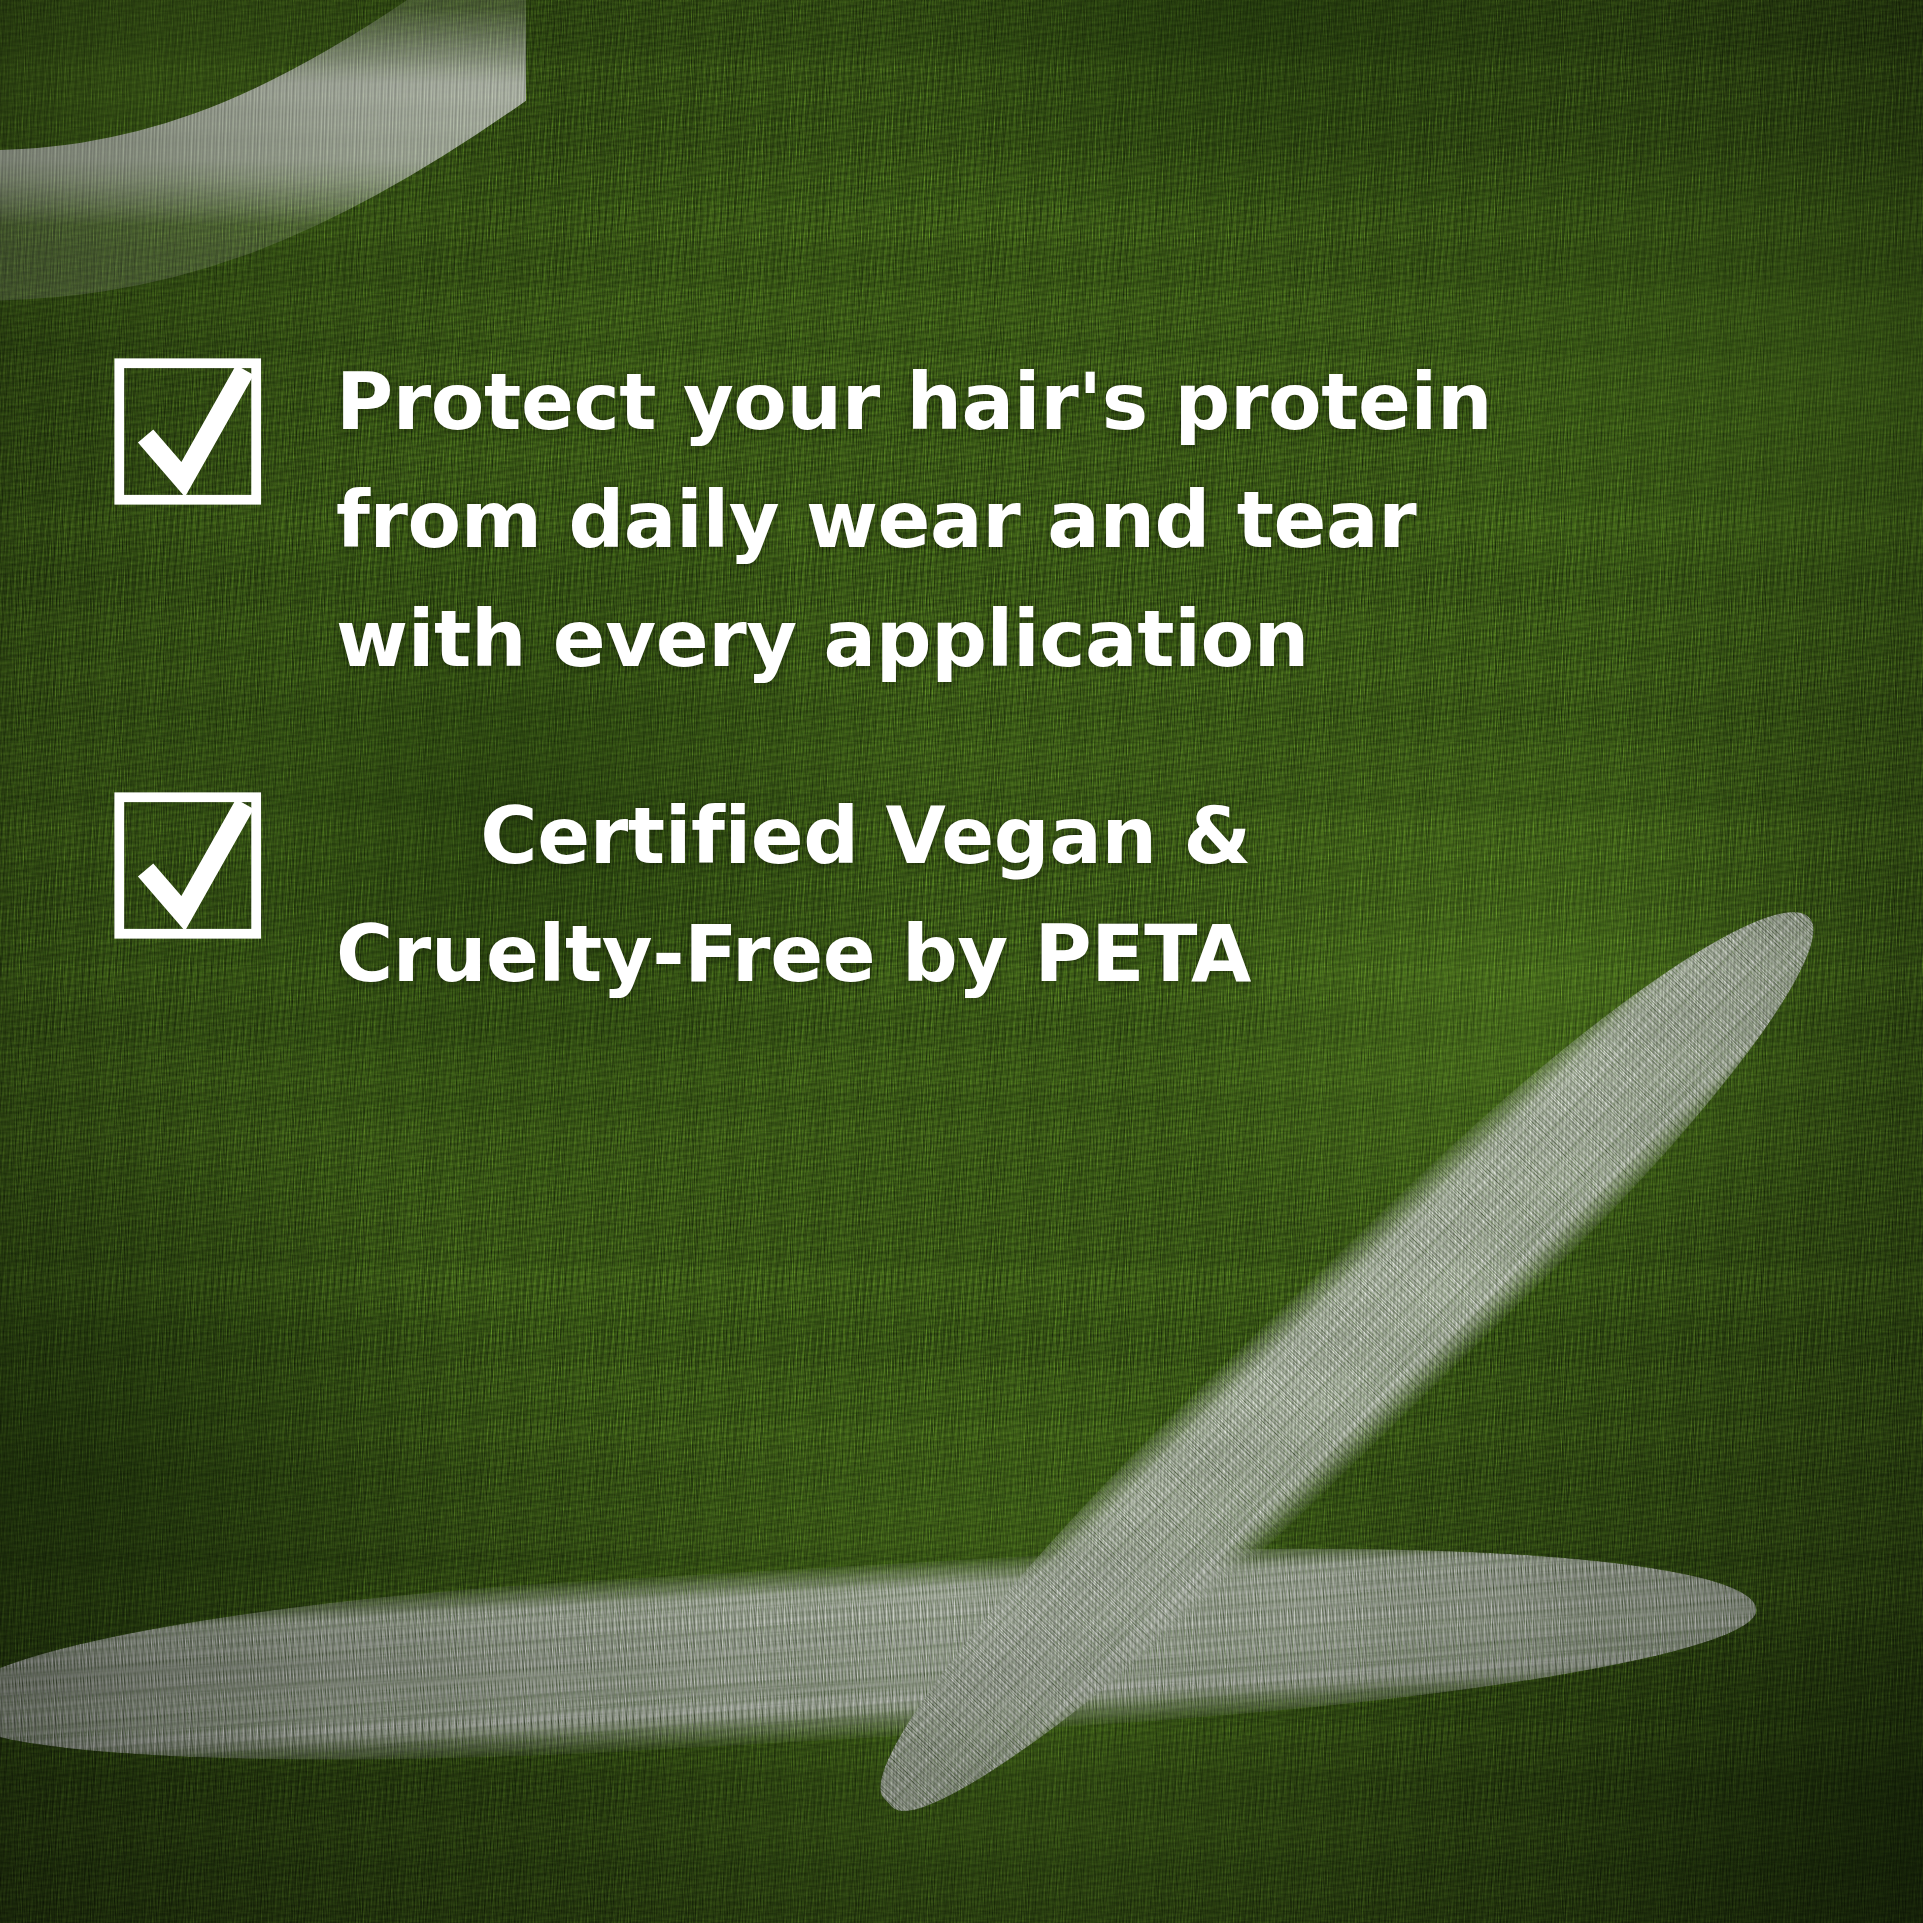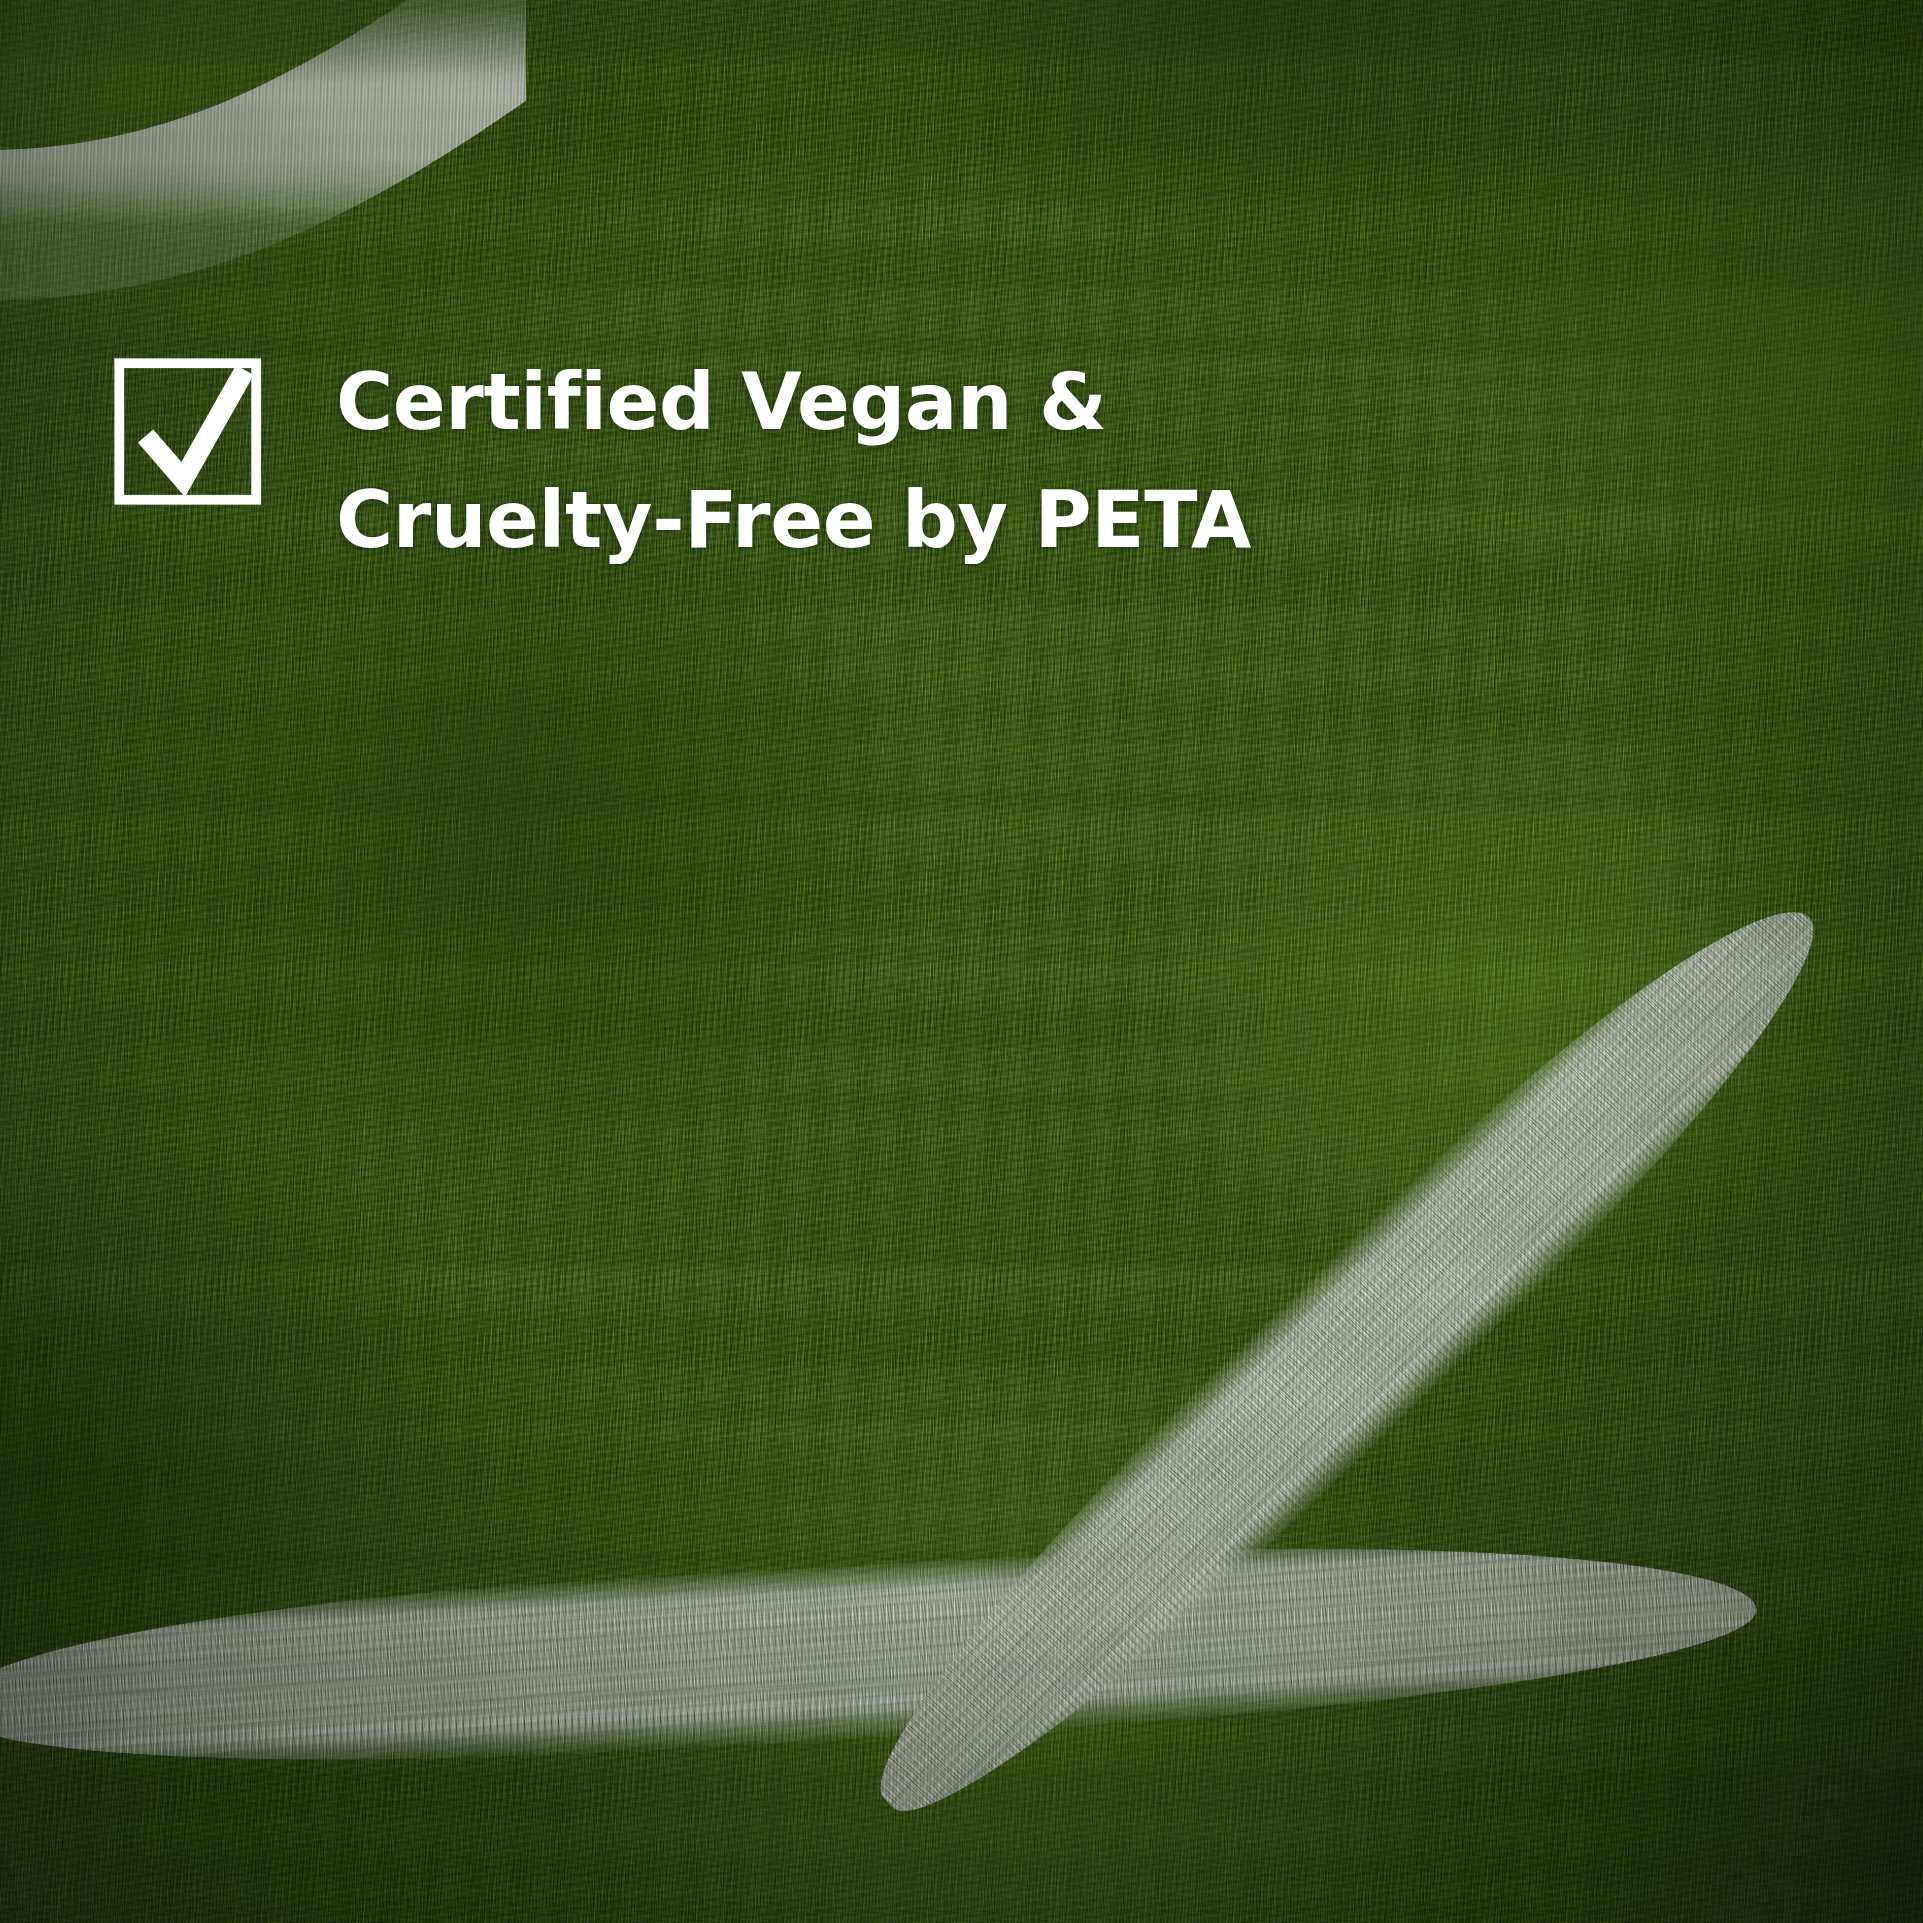--- a/index.html
+++ b/index.html
@@ -188,21 +188,21 @@
     color: #ffffff;
     font-size: 78px;
     line-height: 1.52;
     font-weight: 700;
     letter-spacing: -0.4px;
     text-shadow: 0 1.5px 10.5px rgba(0,0,0,0.33), 0 0 2.3px rgba(0,0,0,0.20);
     white-space: pre-line;
   }
   .r1 .benefit-text { margin-top: -10.5px; }
   .r2 .benefit-text { margin-top: -10.5px; }
-  .r3 .benefit-text { margin-top: -10.5px; }
+  .r3 .benefit-text { margin-top: -10.5px; text-align: right; }
 </style>
 </head>
 <body>
 
 <div id="stage">
 
   <div class="turf-base"></div>
   <div class="turf-blades"></div>
   <div class="turf-blades2"></div>
   <div class="turf-clump"></div>
@@ -223,20 +223,31 @@
         </defs>
         <path d="M -40 300 C 180 300 380 250 700 10" stroke="url(#pg)" stroke-width="200" fill="none" stroke-linecap="round"></path>
       </svg>
     </div>
   </div>
   <div class="turf-overblades"></div>
   <div class="turf-vignette"></div>
 
   <div class="benefits">
 
+    <div class="benefit-row r1">
+      <div class="checkbox">
+        <svg viewBox="0 0 230 240" preserveAspectRatio="none">
+          <rect x="11" y="35" width="182" height="182" fill="none" stroke="#ffffff" stroke-width="13"></rect>
+          <path d="M 46 132 L 96 190 L 178 44" fill="none" stroke="#ffffff" stroke-width="27" stroke-linejoin="miter" stroke-linecap="butt"></path>
+        </svg>
+      </div>
+      <div class="benefit-text">Protect your hair's protein
+from daily wear and tear
+with every application</div>
+    </div>
 
 
     <div class="benefit-row r3">
       <div class="checkbox">
         <svg viewBox="0 0 230 240" preserveAspectRatio="none">
           <rect x="11" y="35" width="182" height="182" fill="none" stroke="#ffffff" stroke-width="13"></rect>
           <path d="M 46 132 L 96 190 L 178 44" fill="none" stroke="#ffffff" stroke-width="27" stroke-linejoin="miter" stroke-linecap="butt"></path>
         </svg>
       </div>
       <div class="benefit-text">Certified Vegan &amp;

